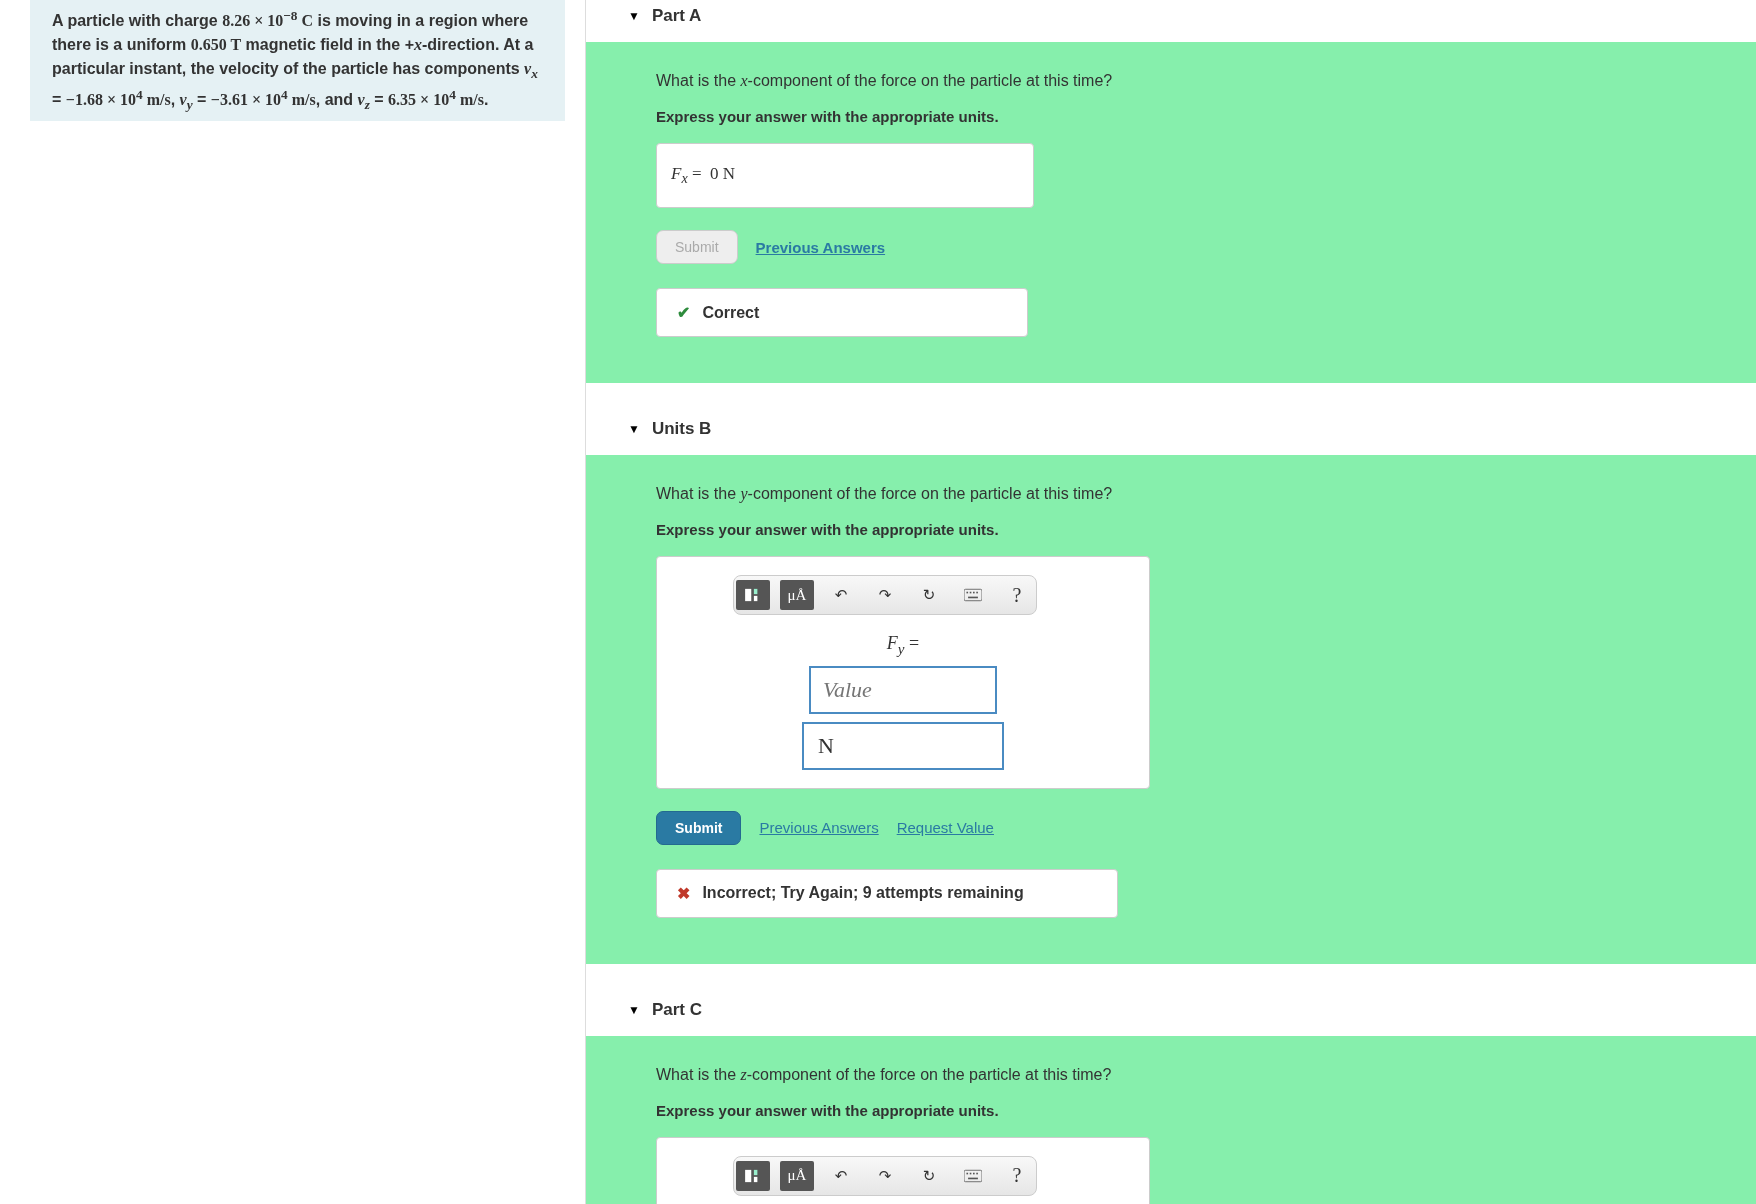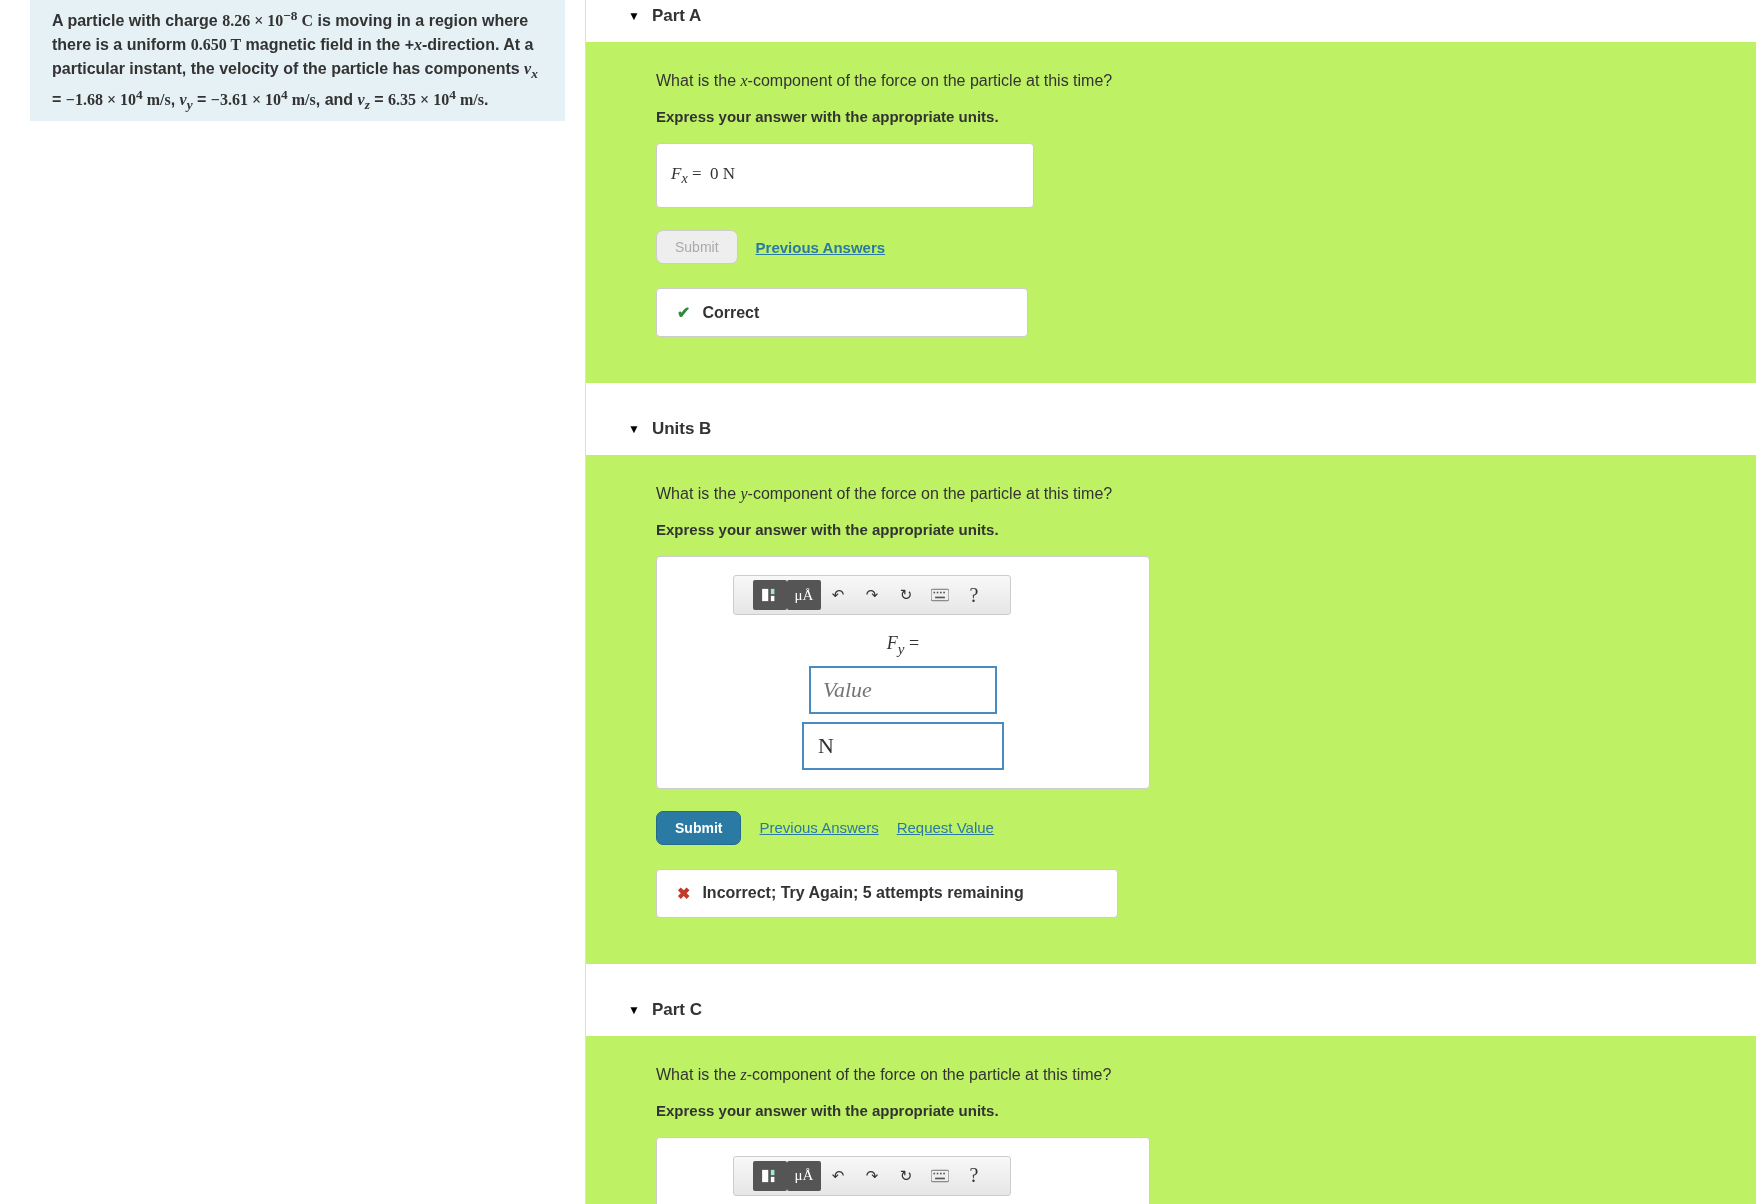--- a/index.html
+++ b/index.html
@@ -40,21 +40,21 @@
     font-weight: bold;
     font-size: 17px;
     height: 32px;
     background:#fff;
   }
   .part-header .caret {
     font-size: 12px;
     color:#000;
   }
   .part-body {
-    background: #bef264;
+    background: #86efac;
     padding: 30px 40px 46px 70px;
   }
   .question {
     font-size: 16px;
     margin-bottom: 18px;
   }
   .instruction {
     font-size: 15px;
     font-weight: bold;
     margin-bottom: 18px;
@@ -110,24 +110,25 @@
     gap:12px;
     font-size:16px;
     min-width:330px;
   }
   .feedback.correct .icon { color:#2e8b3d; font-weight:bold;}
   .feedback.incorrect .icon { color:#c0392b; font-weight:bold;}
   .feedback.incorrect { font-weight:bold;}
   .input-toolbar {
     background: linear-gradient(#f8f8f8,#e6e6e6);
     border:1px solid #ccc;
-    border-radius:3px;
+    border-radius:8px;
     display:inline-flex;
     align-items:center;
-    padding:4px 19px;
+    gap:10px;
+    padding:4px 2px;
     margin-left:60px;
     margin-bottom:18px;
   }
   .tool {
     width:34px; height:30px;
     display:flex; align-items:center; justify-content:center;
     font-size:15px;
   }
   .tool.dark{
     background:#555; color:#fff; border-radius:2px;
@@ -240,21 +241,21 @@
       </div>
 
       <div class="btn-row">
         <button class="btn primary">Submit</button>
         <a class="link thin">Previous Answers</a>
         <a class="link thin">Request Value</a>
       </div>
 
       <div class="feedback incorrect" style="min-width:420px;">
         <span class="icon">✖</span>
-        <span>Incorrect; Try Again; 5 attempts remaining</span>
+        <span>Incorrect; Try Again; 9 attempts remaining</span>
       </div>
     </div>
 
     <div class="spacer"></div>
 
     <div class="part-header">
       <span class="caret">▼</span>
       <span>Part C</span>
     </div>
     <div class="part-body" style="padding-bottom:10px;">

